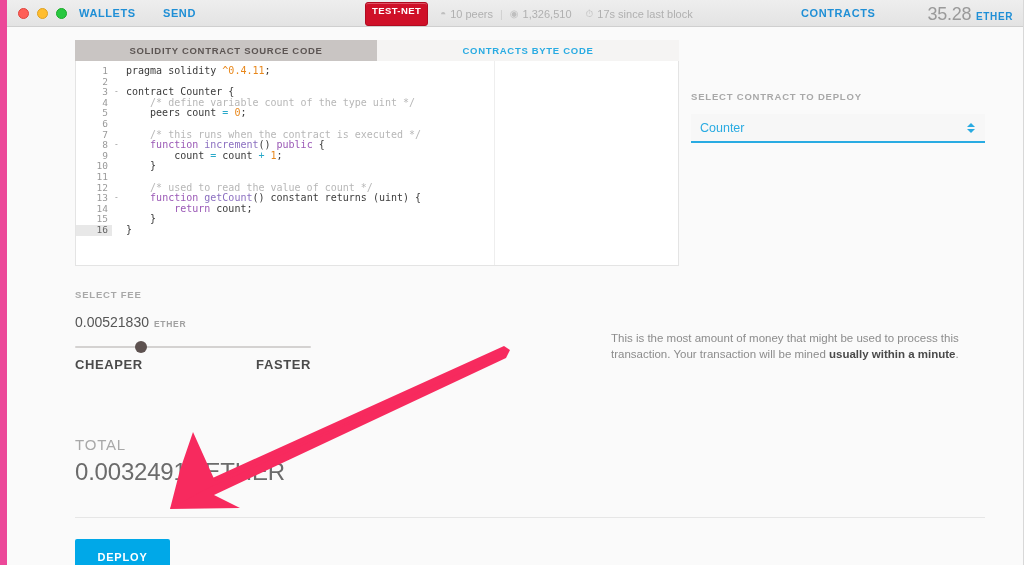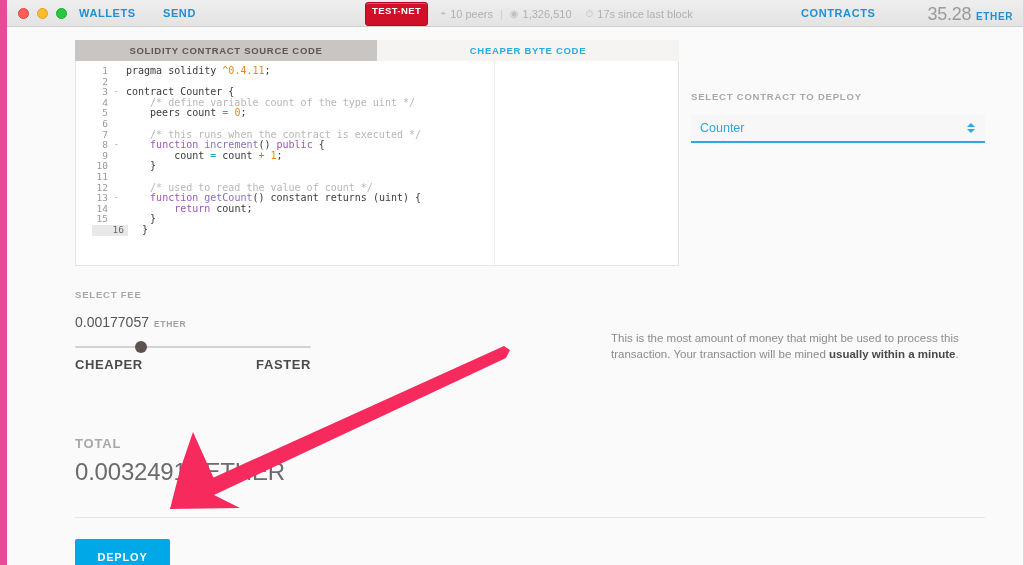--- a/index.html
+++ b/index.html
@@ -87,21 +87,21 @@
   }
   .wrapguide { position: absolute; left: 418px; top: 0; width: 1px; height: 205px; background: #eeeeee; }
   .code-rows { position: absolute; left: 0; top: 5px; width: 604px; }
   .crow { display: flex; height: 10.6px; line-height: 10.6px; white-space: pre; }
   .gutter {
     width: 36px; min-width: 36px; text-align: right; padding-right: 4px;
     color: #9a9a9a; font-size: 9.5px;
   }
   .fold { width: 9px; min-width: 9px; text-align: center; color: #9a9a9a; font-size: 8px; }
   .ctext { padding-left: 5px; color: #3b3b3b; font-size: 10px; }
-  .crow.active .gutter { background: #e8e8e8; color: #666; margin-left: 16px; }
+  .crow.active .gutter { background: #e8e8e8; color: #666; }
 
   .k-kw      { color: #9b59b6; }
   .k-fn      { color: #8b6fc0; }
   .k-num     { color: #e8871a; text-align: center; }
   .k-com     { color: #b7b7b7; }
   .k-op      { color: #2aa9c9; }
   .k-plain   { color: #3b3b3b; }
 
   
   .sel-label {
@@ -134,21 +134,21 @@
   .slider-ends { position: absolute; left: 52px; top: 330px; width: 236px; display: flex; justify-content: space-between; }
   .slider-ends span { font-size: 13px; letter-spacing: 0.6px; font-weight: bold; color: #4b4b4b; }
 
   .fee-note {
     position: absolute; left: 588px; top: 303px; width: 378px;
     font-size: 11.5px; line-height: 16px; color: #8c8c8c;
   }
   .fee-note b { color: #4a4a4a; font-weight: bold; }
 
   
-  .total-label { position: absolute; left: 52px; top: 409px; font-size: 13px; letter-spacing: 0.8px; font-weight: bold; color: #a8a8a8; }
+  .total-label { position: absolute; left: 52px; top: 409px; font-size: 15px; letter-spacing: 0.8px; font-weight: normal; color: #a8a8a8; }
   .total-value { position: absolute; left: 52px; top: 431px; font-size: 24px; color: #6b6b6b; letter-spacing: -0.2px; }
 
   .hr { position: absolute; left: 52px; top: 490px; width: 910px; height: 1px; background: #e6e6e6; }
 
   .deploy-btn {
     position: absolute; left: 52px; top: 512px; width: 95px; height: 36px;
     background: #00a8e8; color: #ffffff; border: none; border-radius: 2px;
     font-family: "Liberation Sans", sans-serif;
     font-size: 11px; font-weight: bold; letter-spacing: 0.8px;
     cursor: pointer;
@@ -199,21 +199,21 @@
     <div class="balance">
       <span class="balance-num">35.28</span>
       <span class="balance-unit">ETHER</span>
     </div>
   </div>
 
   <div class="content">
 
     <div class="tabs">
       <div class="tab active">SOLIDITY CONTRACT SOURCE CODE</div>
-      <div class="tab inactive">CHEAPER BYTE CODE</div>
+      <div class="tab inactive">CONTRACTS BYTE CODE</div>
     </div>
 
     <div class="editor">
       <div class="wrapguide"></div>
       <div class="code-rows" id="code-rows">
           <div class="crow"><span class="gutter">1</span><span class="fold"></span><span class="ctext"><span class="k-plain">pragma </span><span class="k-plain">solidity </span><span class="k-num">^0.4.11</span><span class="k-plain">;</span></span></div>
           <div class="crow"><span class="gutter">2</span><span class="fold"></span><span class="ctext"></span></div>
           <div class="crow"><span class="gutter">3</span><span class="fold">-</span><span class="ctext"><span class="k-plain">contract </span><span class="k-plain">Counter</span><span class="k-plain"> {</span></span></div>
           <div class="crow"><span class="gutter">4</span><span class="fold"></span><span class="ctext"><span class="k-com">    /* define variable count of the type uint */</span></span></div>
           <div class="crow"><span class="gutter">5</span><span class="fold"></span><span class="ctext"><span class="k-plain">    peers count </span><span class="k-op">= </span><span class="k-num">0</span><span class="k-plain">;</span></span></div>
@@ -235,21 +235,21 @@
     <div class="sel-box">
       <span class="sel-value">Counter</span>
       <span class="sel-arrows">
           <i class="up"></i>
           <i class="dn"></i>
         </span>
     </div>
 
     <div class="fee-label">SELECT FEE</div>
     <div class="fee-amt">
-      <span class="fee-amt-num">0.00177057</span>
+      <span class="fee-amt-num">0.00521830</span>
       <span class="fee-amt-unit">ETHER</span>
     </div>
     <div class="slider">
       <div class="slider-track"></div>
       <div class="slider-thumb" id="fee-thumb" style="left: 60.08px;"></div>
     </div>
     <div class="slider-ends">
       <span>CHEAPER</span>
       <span>FASTER</span>
     </div>

